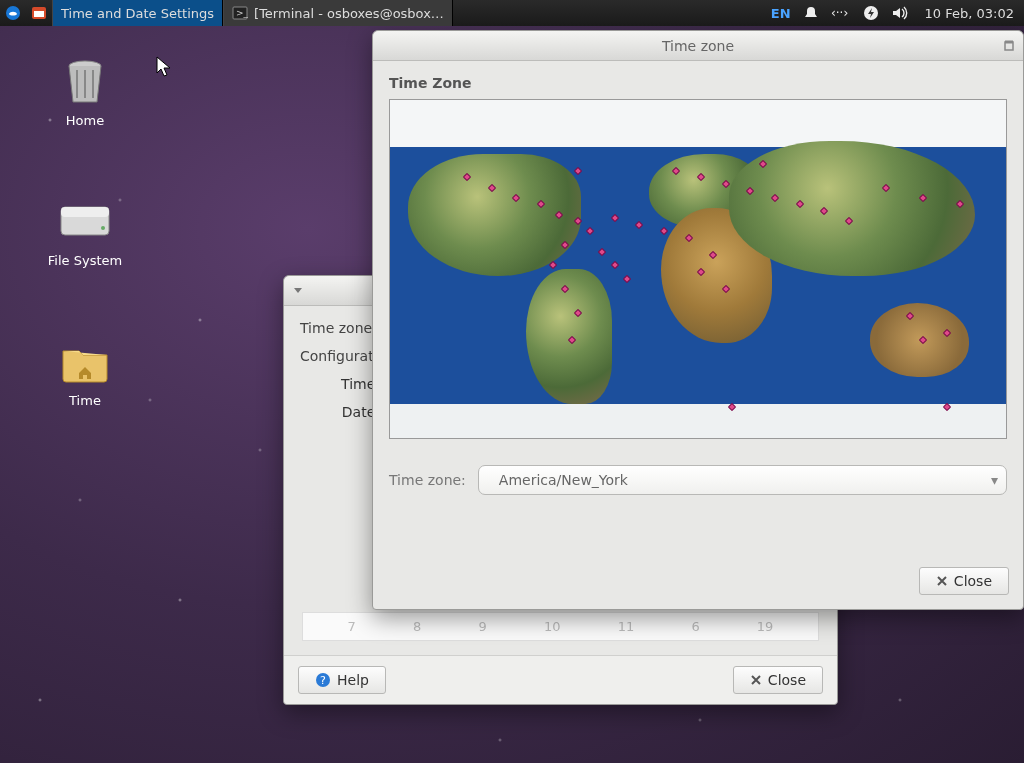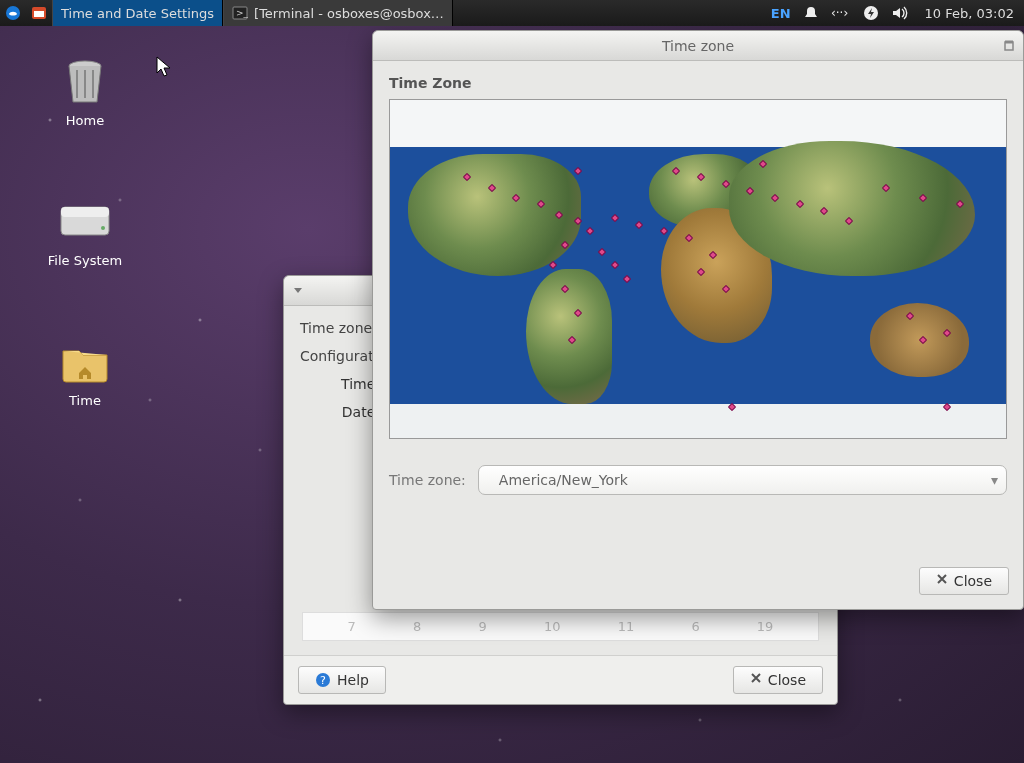--- a/index.html
+++ b/index.html
@@ -74,21 +74,21 @@
   .win-body { padding:14px 16px; color:#444; font-size:14px; flex:1; }
 
   
   .backwin-row { display:flex; align-items:center; margin-bottom:12px; }
   .backwin-row .lbl { width:90px; text-align:right; padding-right:10px; color:#333; }
 
   .calendar-row { display:flex; justify-content:space-around; color:#bbb; font-size:13px; padding:6px 16px; border:1px solid #ddd; background:#fafafa; margin:0 18px 14px 18px;}
 
   .button-row { display:flex; justify-content:space-between; padding:10px 14px; border-top:1px solid #d0d0ce; background:#efefed; border-radius:0 0 4px 4px;}
   .btn {
-    display:inline-flex; gap:6px;
+    display:inline-flex; align-items:center; gap:6px;
     padding:5px 16px; font-size:14px; color:#333;
     background:linear-gradient(#fdfdfd,#e6e6e4);
     border:1px solid #b8b8b6; border-radius:3px;
   }
   .btn svg { display:block; }
 
   
   .section-title { font-weight:bold; color:#555; margin-bottom:8px; }
   .map {
     width:100%; height:340px;

